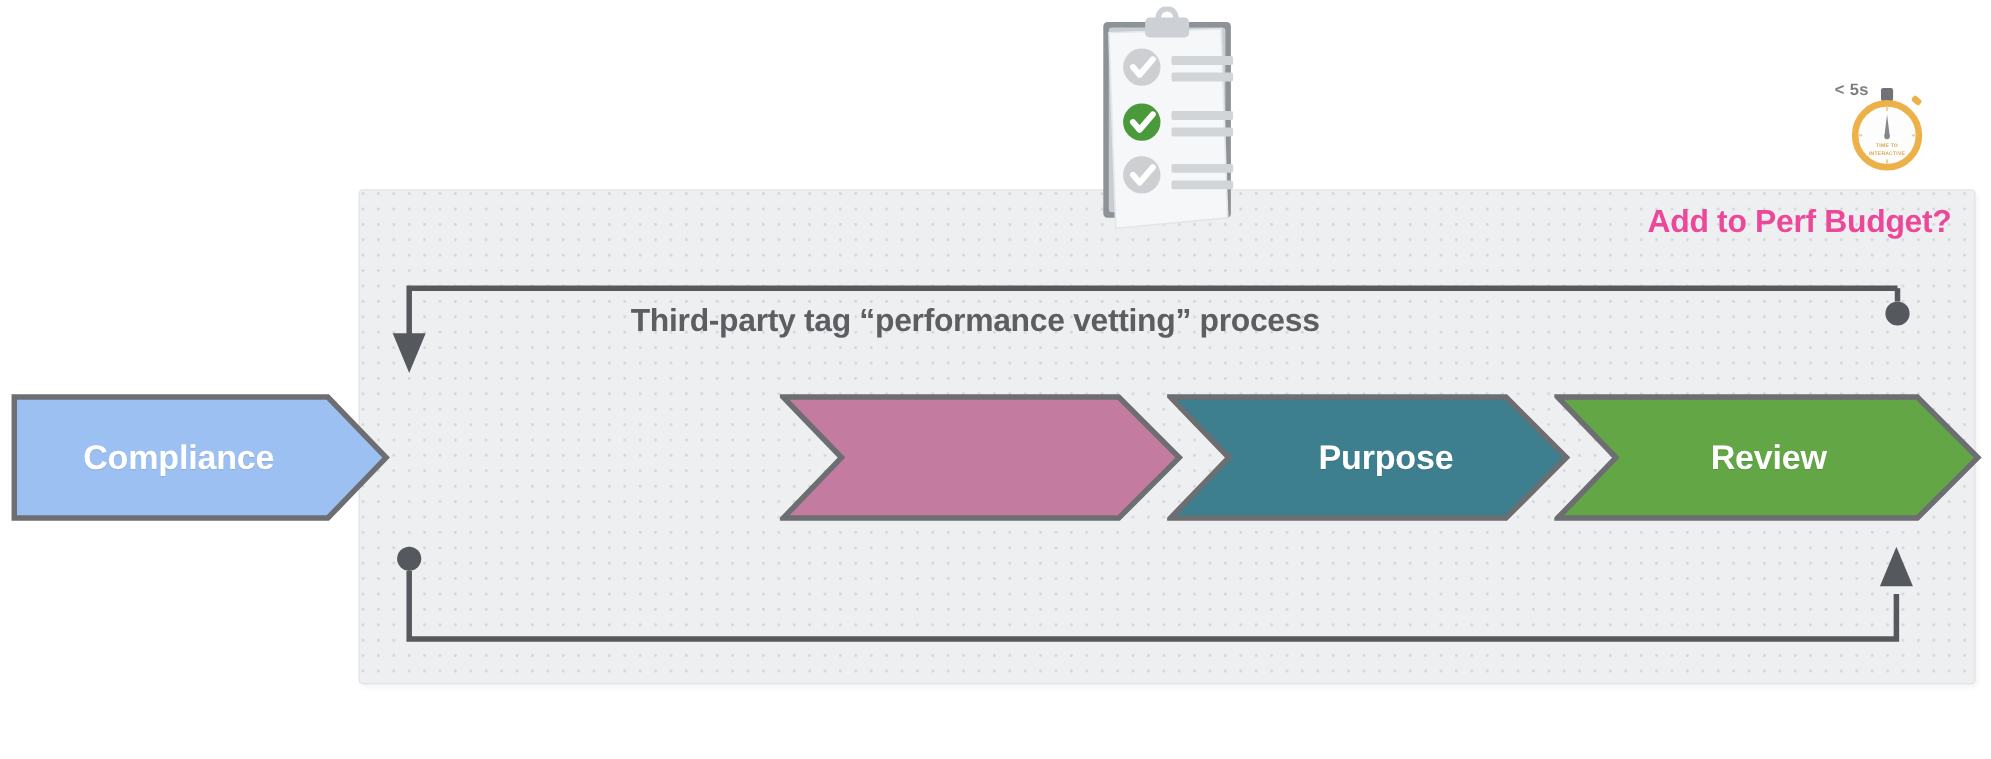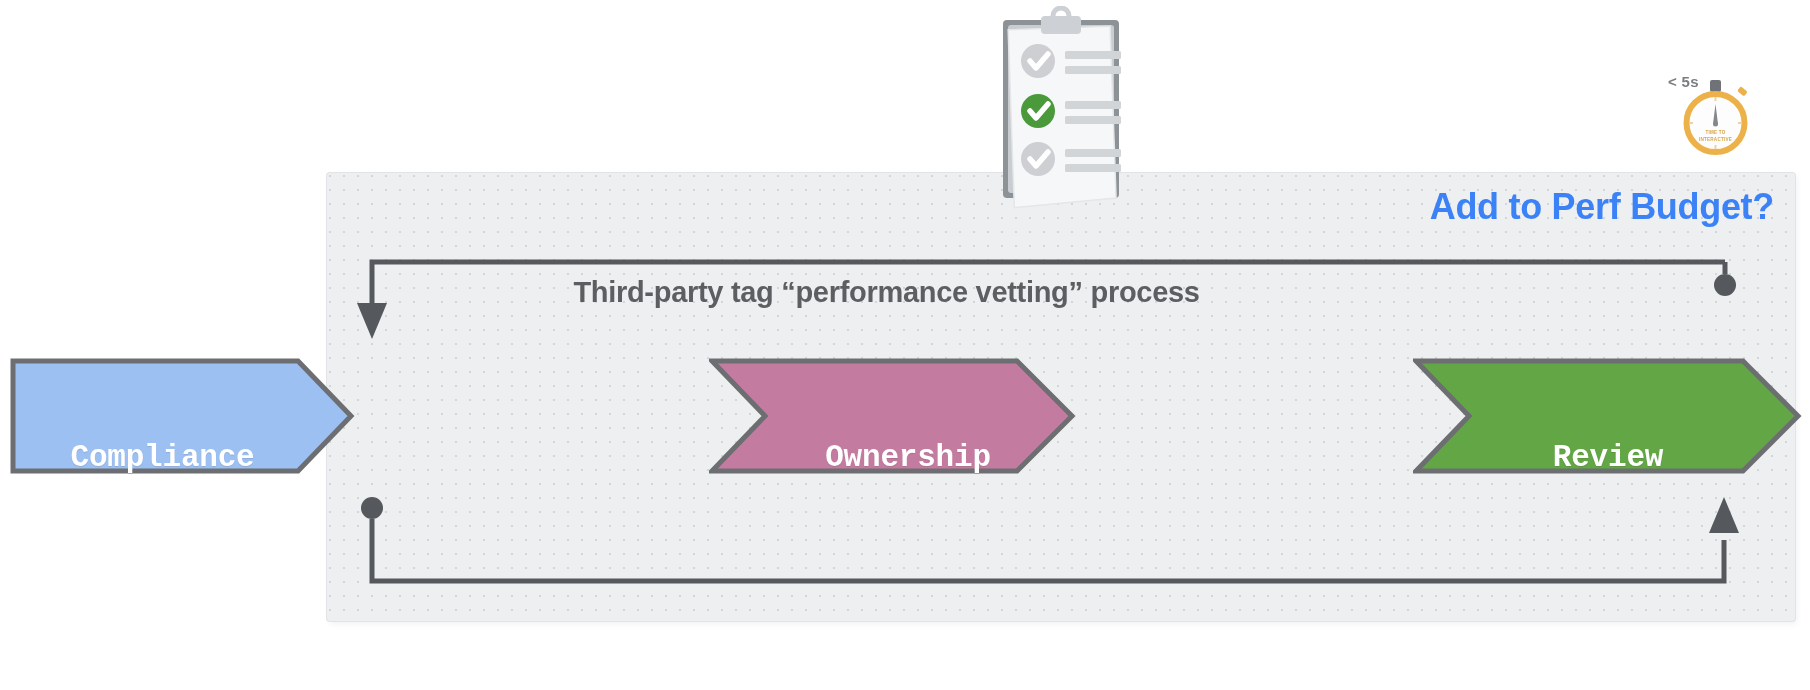--- a/index.html
+++ b/index.html
@@ -27,23 +27,23 @@
       #eeeff1;
     border-radius: 3px;
     box-shadow: 0 0 0 1px #e2e3e6, 2px 3px 6px rgba(0,0,0,0.055);
   }
 
   
   #perf-budget {
     position: absolute;
     right: 36px;
     top: 186px;
-    font-size: 36px;
-    font-weight: bold;
-    color: #3b82f6;
+    font-size: 29px;
+    font-weight: bold;
+    color: #ec4899;
     letter-spacing: -0.3px;
     white-space: nowrap;
   }
   #process-title {
     position: absolute;
     left: 0;
     right: 0;
     top: 276px;
     text-align: center;
     font-size: 29px;
@@ -70,23 +70,22 @@
     left: 0;
     top: 357px;
     width: 1810px;
     height: 118px;
   }
   .chev {
     position: absolute;
     top: 0;
     height: 118px;
     display: flex;
-    align-items: flex-end;
+    align-items: center;
     justify-content: center;
-    font-family: Liberation Mono, monospace;
   }
   .chev svg { position: absolute; left: 0; top: 0; }
   .chev-label {
     position: relative;
     color: #ffffff;
     font-size: 31px;
     font-weight: bold;
     letter-spacing: -0.2px;
     white-space: nowrap;
     text-shadow: 0 1px 1px rgba(0,0,0,0.10);
@@ -158,23 +157,28 @@
       <polygon points="3,4 288,4 341,59 288,114 3,114" stroke="#6c6e71" stroke-width="5" stroke-linejoin="miter" fill="#9dc0f3"></polygon>
     </svg>
     <span class="chev-label" style="margin-right:40px;">Compliance</span>
   </div>
 
 
   <div class="chev" style="left:709px; width:368px;">
     <svg width="368" height="118" viewBox="0 0 368 118">
       <polygon points="3,4 308,4 363,59 308,114 3,114 56,59" stroke="#6c6e71" stroke-width="5" stroke-linejoin="miter" fill="#c47ba0"></polygon>
     </svg>
-    <span class="chev-label" style="margin-left:30px;">Ownership</span>
-  </div>
-
+  </div>
+
+  <div class="chev" style="left:1061px; width:368px;">
+    <svg width="368" height="118" viewBox="0 0 368 118">
+      <polygon points="3,4 308,4 363,59 308,114 3,114 56,59" stroke="#6c6e71" stroke-width="5" stroke-linejoin="miter" fill="#3d7f8e"></polygon>
+    </svg>
+    <span class="chev-label" style="margin-left:30px;">Purpose</span>
+  </div>
 
   <div class="chev" style="left:1413px; width:390px;">
     <svg width="390" height="118" viewBox="0 0 390 118">
       <polygon points="3,4 330,4 385,59 330,114 3,114 56,59" stroke="#6c6e71" stroke-width="5" stroke-linejoin="miter" fill="#63a646"></polygon>
     </svg>
     <span class="chev-label" style="">Review</span>
   </div>
 
 </div>
 

